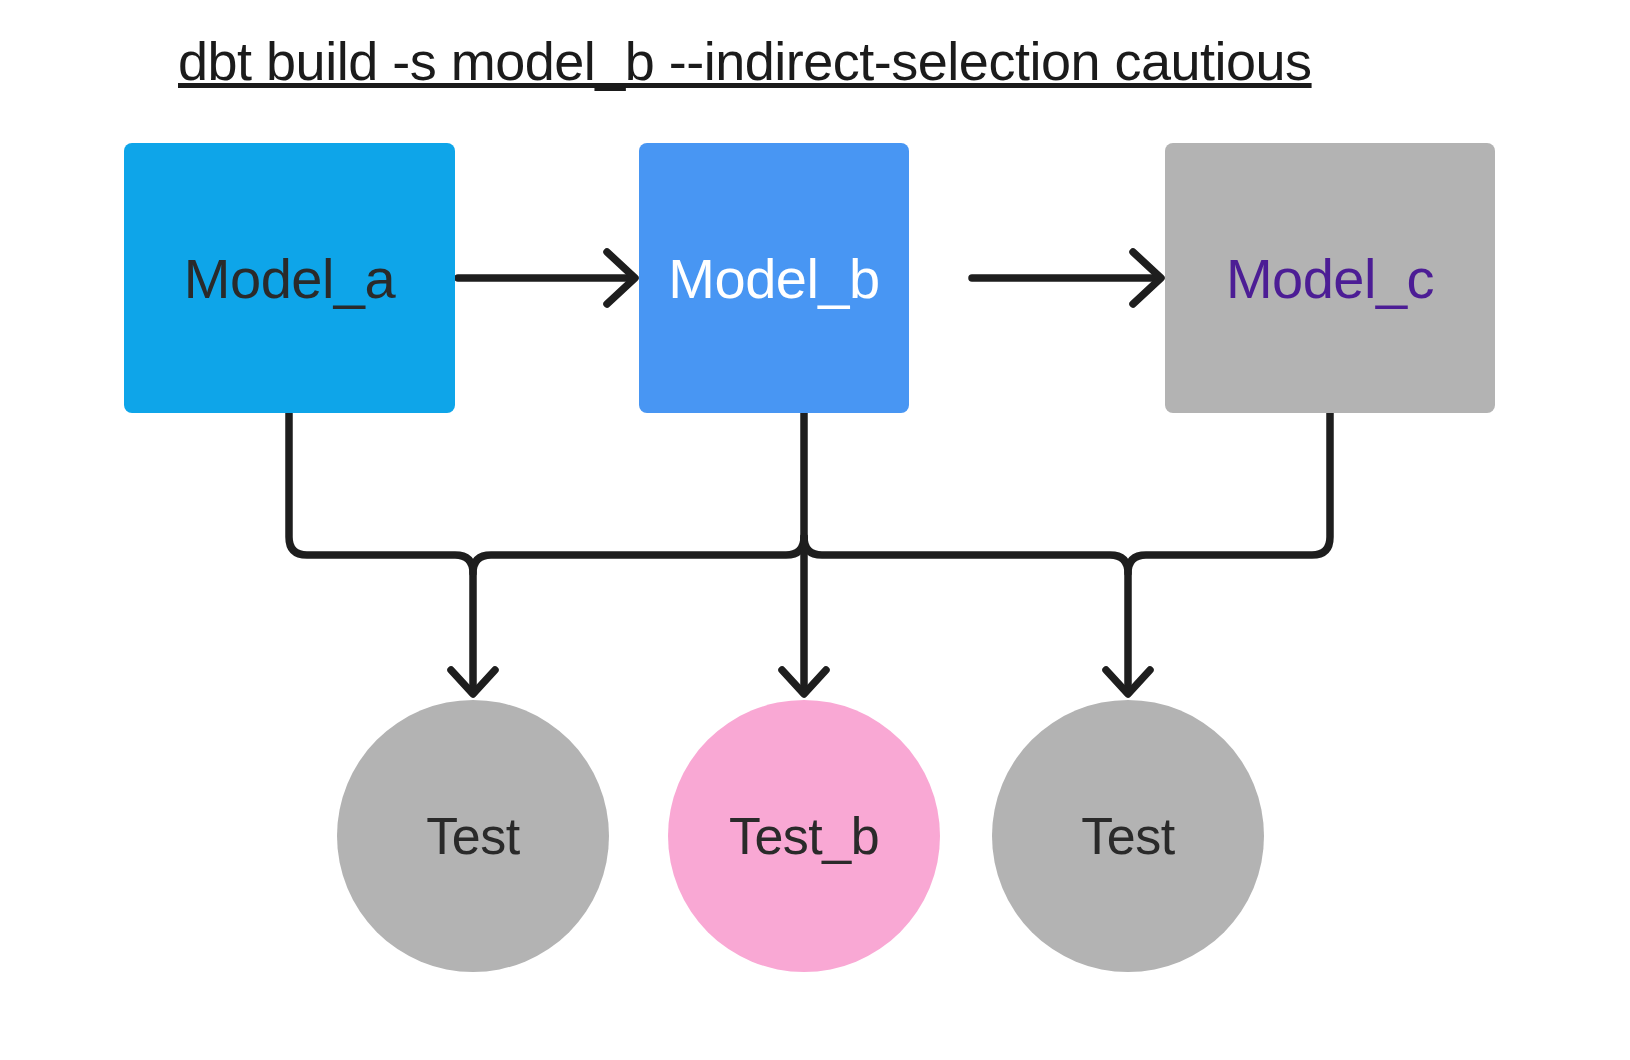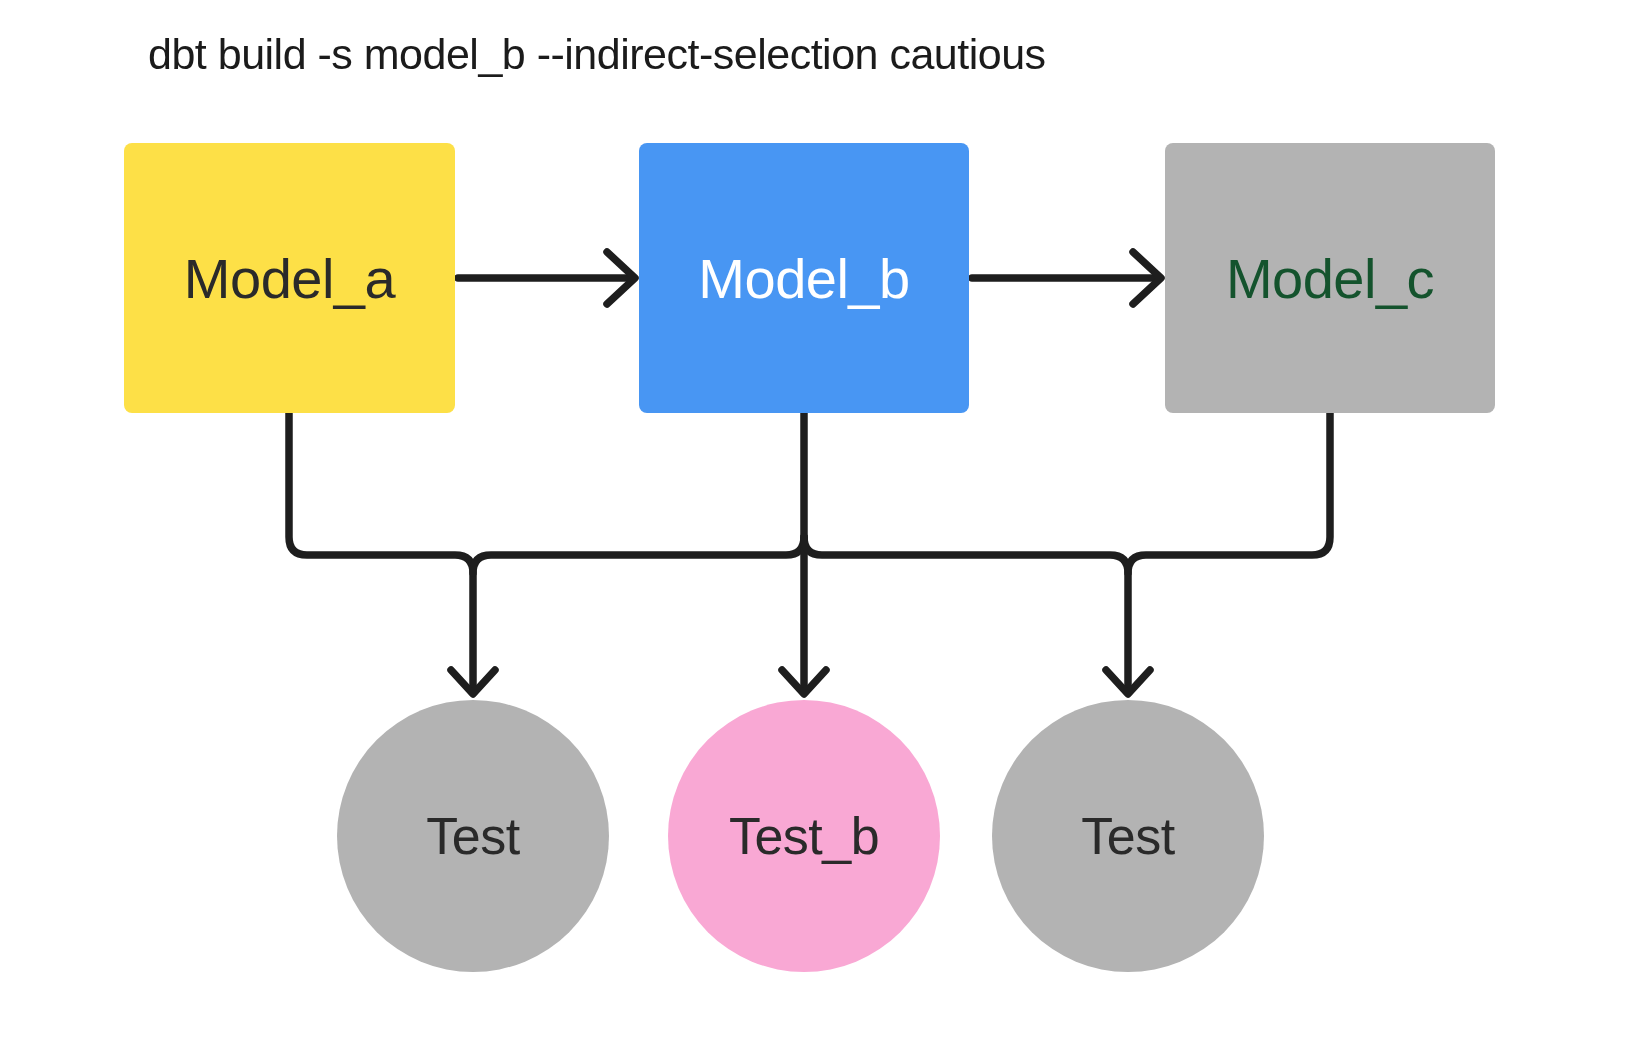--- a/index.html
+++ b/index.html
@@ -6,26 +6,27 @@
   .stage {
     position: relative;
     width: 1630px;
     height: 1060px;
     background: #ffffff;
     overflow: hidden;
     font-family: "Liberation Sans", "DejaVu Sans", sans-serif;
   }
   .title {
     position: absolute;
-    left: 148px;
+    left: 178px;
     top: 30px;
-    font-size: 43px;
+    font-size: 54px;
     font-weight: 500;
     letter-spacing: -0.5px;
     white-space: nowrap;
+    text-decoration: underline;
   }
   .edges-svg {
     position: absolute;
     left: 0; top: 0;
     width: 1630px;
     height: 1060px;
   }
   .edges-svg path {
     fill: none;
     stroke-width: 7.5px;
@@ -38,21 +39,21 @@
     height: 270px;
     border-radius: 8px;
     display: flex;
     align-items: center;
     justify-content: center;
     font-size: 56px;
     font-weight: 500;
     letter-spacing: -0.5px;
   }
   .model-a { left: 124px; width: 331px; }
-  .model-b { left: 639px; width: 330px; text-align: center; }
+  .model-b { left: 639px; width: 270px; text-align: center; }
   .model-c { left: 1165px; width: 330px; }
   .test-circle {
     position: absolute;
     top: 700px;
     width: 272px;
     height: 272px;
     border-radius: 50%;
     display: flex;
     flex-direction: column;
     align-items: center;
@@ -92,29 +93,29 @@
       <path d="M804 537 Q804 555 822 555 L1110 555 Q1128 555 1128 573"></path>
 
       <path d="M1330 413 L1330 537 Q1330 555 1312 555 L1146 555 Q1128 555 1128 573 L1128 691"></path>
 
       <path d="M451 670 L473 694 L495 670"></path>
       <path d="M782 670 L804 694 L826 670"></path>
       <path d="M1106 670 L1128 694 L1150 670"></path>
     </g>
   </svg>
 
-  <div class="model-box model-a" style="background: #fde047; color: rgb(42, 42, 42);">
+  <div class="model-box model-a" style="background: #0ea5e9; color: rgb(42, 42, 42);">
     <span>Model_a</span>
   </div>
 
   <div class="model-box model-b" style="background: rgb(72, 150, 243); color: rgb(255, 255, 255);">
     <span>Model_b</span>
   </div>
 
-  <div class="model-box model-c" style="background: rgb(179, 179, 179); color: #14532d;">
+  <div class="model-box model-c" style="background: rgb(179, 179, 179); color: #4c1d95;">
     <span>Model_c</span>
   </div>
 
   <div class="test-circle test-ab" style="background: rgb(179, 179, 179); color: rgb(42, 42, 42);">
     <div>Test</div>
   </div>
 
   <div class="test-circle test-b" style="background: #f9a8d4; color: rgb(42, 42, 42);">
     <div>Test_b</div>
   </div>

